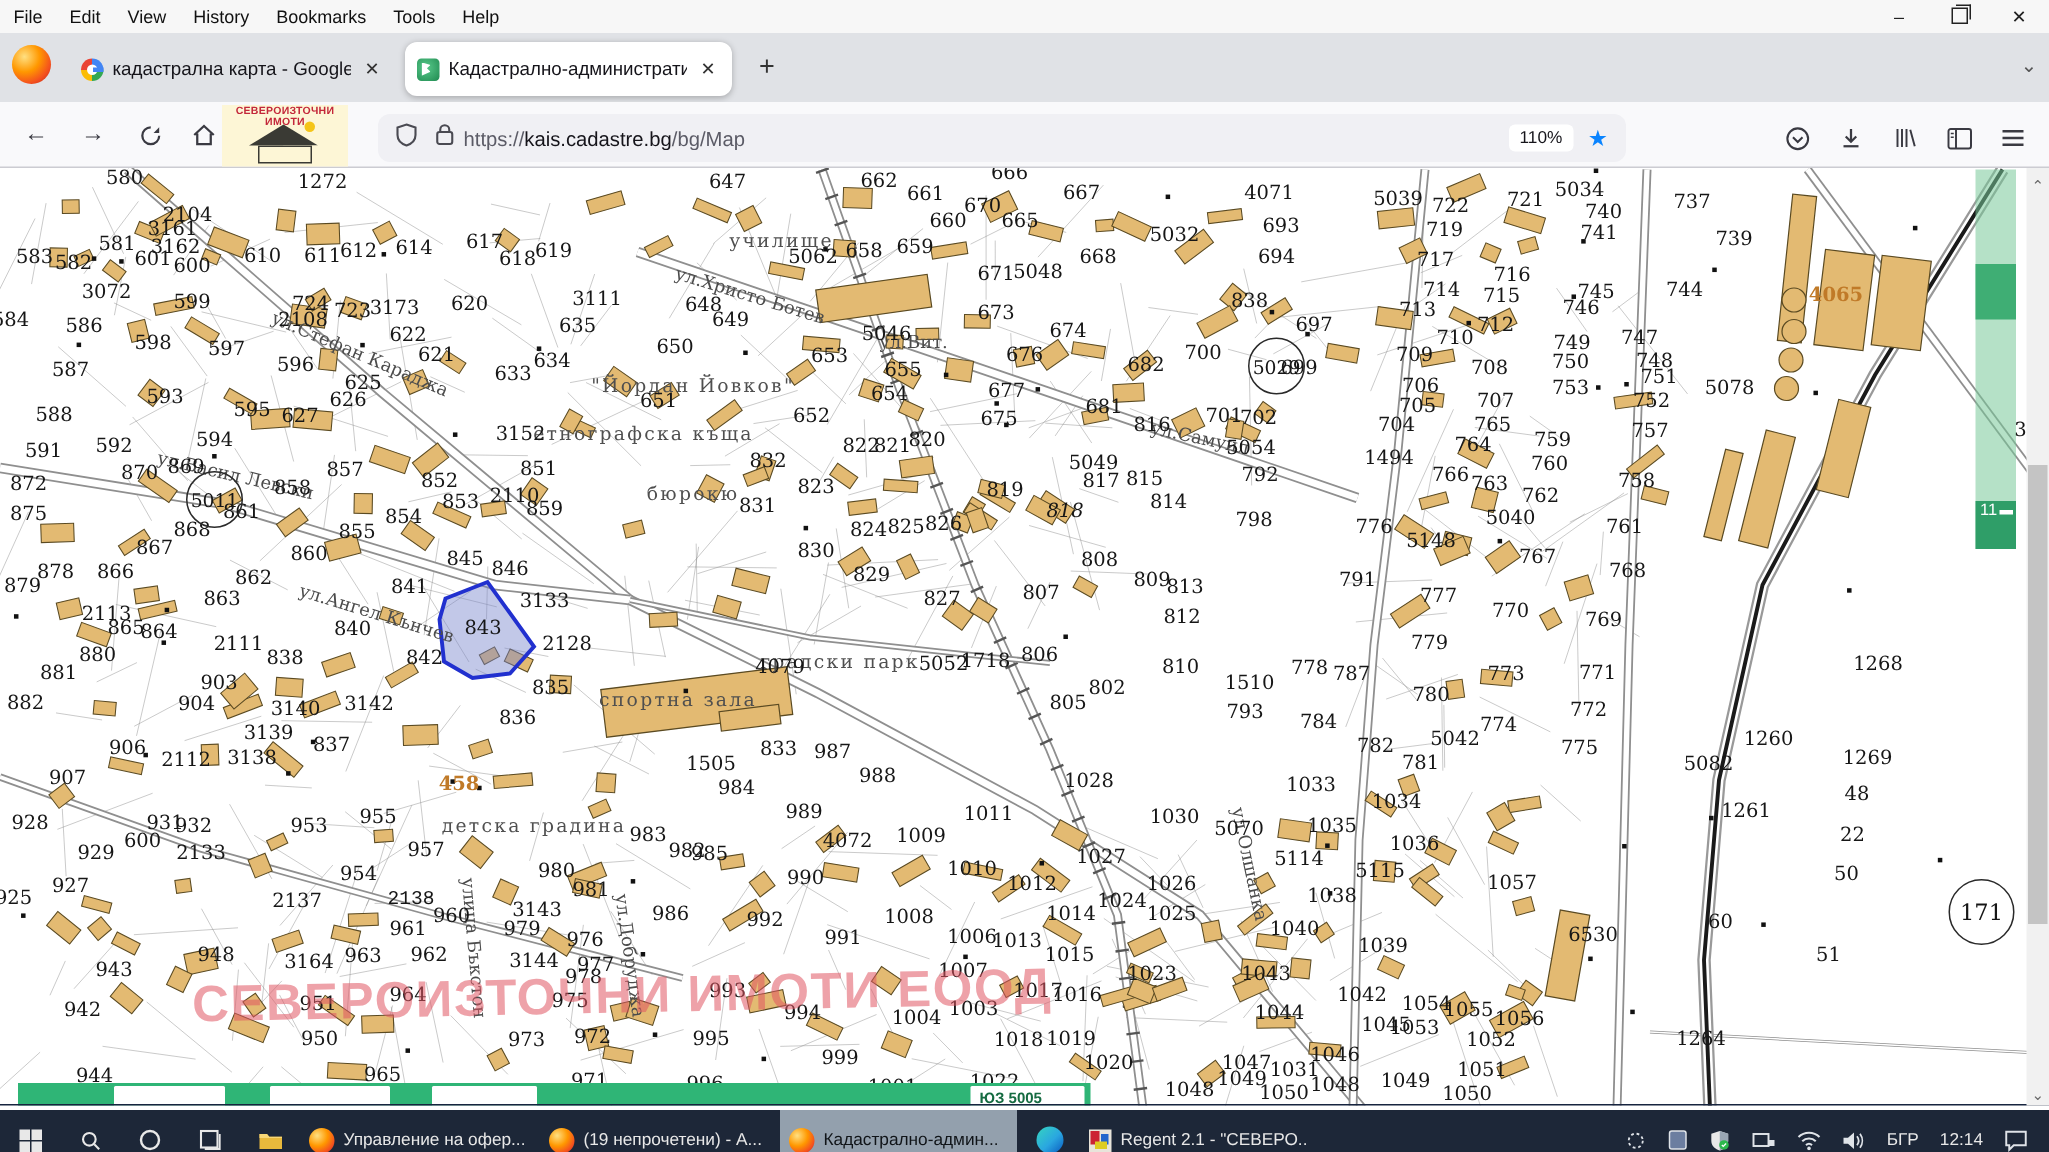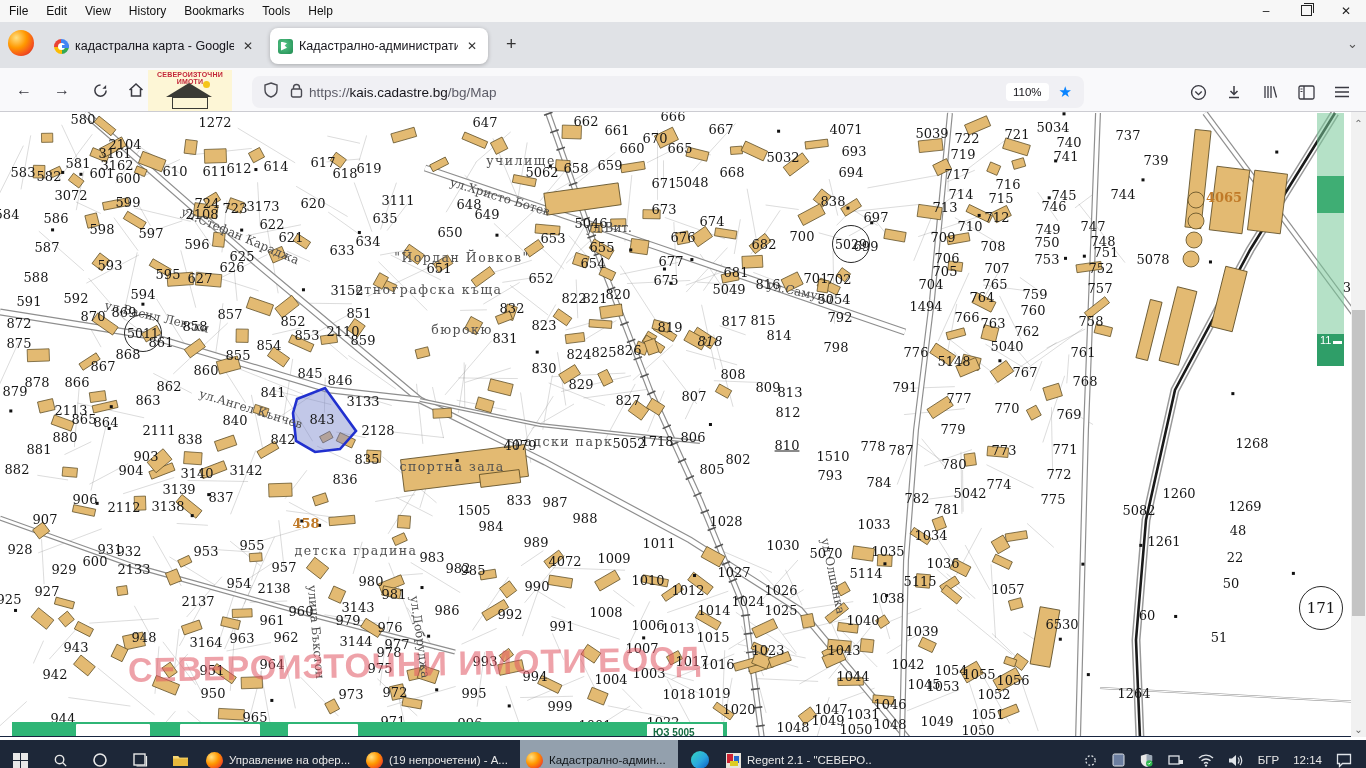--- a/index.html
+++ b/index.html
@@ -957,21 +957,21 @@
       <div class="mlabel" style="left: 712px; top: 109px;">674</div>
       <div class="mlabel" style="left: 683px; top: 125px;">676</div>
       <div class="mlabel" style="left: 671px; top: 149px;">677</div>
       <div class="mlabel" style="left: 666px; top: 168px;">675</div>
       <div class="mlabel" style="left: 764px; top: 132px;">682</div>
       <div class="mlabel" style="left: 736px; top: 160px;">681</div>
       <div class="mlabel" style="left: 802px; top: 124px;">700</div>
       <div class="mlabel" style="left: 768px; top: 172px;">816</div>
       <div class="mlabel" style="left: 816px; top: 166px;">701</div>
       <div class="mlabel" style="left: 839px; top: 167px;">702</div>
-      <div class="mlabel" style="left: 729px; top: 177px;">5049</div>
+      <div class="mlabel" style="left: 729px; top: 197px;">5049</div>
       <div class="mlabel" style="left: 834px; top: 187px;">5054</div>
       <div class="mlabel" style="left: 840px; top: 205px;">792</div>
       <div class="mlabel" style="left: 574px; top: 186px;">822</div>
       <div class="mlabel" style="left: 595px; top: 186px;">821</div>
       <div class="mlabel" style="left: 618px; top: 182px;">820</div>
       <div class="mlabel" style="left: 544px; top: 213px;">823</div>
       <div class="mlabel" style="left: 505px; top: 226px;">831</div>
       <div class="mlabel" style="left: 512px; top: 196px;">832</div>
       <div class="mlabel" style="left: 734px; top: 209px;">817</div>
       <div class="mlabel" style="left: 763px; top: 208px;">815</div>
@@ -1069,21 +1069,21 @@
       <div class="mlabel" style="left: 129px; top: 439px;">932</div>
       <div class="mlabel" style="left: 134px; top: 457px;">2133</div>
       <div class="mlabel" style="left: 64px; top: 457px;">929</div>
       <div class="mlabel" style="left: 47px; top: 479px;">927</div>
       <div class="mlabel" style="left: 9px; top: 487px;">925</div>
       <div class="mlabel" style="left: 206px; top: 439px;">953</div>
       <div class="mlabel" style="left: 252px; top: 433px;">955</div>
       <div class="mlabel" style="left: 284px; top: 455px;">957</div>
       <div class="mlabel" style="left: 239px; top: 471px;">954</div>
       <div class="mlabel" style="left: 198px; top: 489px;">2137</div>
-      <div class="mlabel" style="left: 274px; top: 476px;">2138</div>
+      <div class="mlabel" style="left: 274px; top: 487px; font-family: Liberation Mono, monospace;">2138</div>
       <div class="mlabel" style="left: 301px; top: 499px;">960</div>
       <div class="mlabel" style="left: 272px; top: 508px;">961</div>
       <div class="mlabel" style="left: 286px; top: 525px;">962</div>
       <div class="mlabel" style="left: 242px; top: 526px;">963</div>
       <div class="mlabel" style="left: 206px; top: 530px;">3164</div>
       <div class="mlabel" style="left: 144px; top: 525px;">948</div>
       <div class="mlabel" style="left: 76px; top: 535px;">943</div>
       <div class="mlabel" style="left: 55px; top: 562px;">942</div>
       <div class="mlabel" style="left: 212px; top: 558px;">951</div>
       <div class="mlabel" style="left: 272px; top: 552px;">964</div>
@@ -1103,21 +1103,21 @@
       <div class="mlabel" style="left: 380px; top: 556px;">975</div>
       <div class="mlabel" style="left: 356px; top: 529px;">3144</div>
       <div class="mlabel" style="left: 351px; top: 582px;">973</div>
       <div class="mlabel" style="left: 395px; top: 580px;">972</div>
       <div class="mlabel" style="left: 393px; top: 609px;">971</div>
       <div class="mlabel" style="left: 447px; top: 498px;">986</div>
       <div class="mlabel" style="left: 520px; top: 333px;">4079</div>
       <div class="mlabel" style="left: 629px; top: 331px;">5052</div>
       <div class="mlabel" style="left: 657px; top: 329px;">1718</div>
       <div class="mlabel" style="left: 693px; top: 325px;">806</div>
-      <div class="mlabel" style="left: 787px; top: 333px; text-decoration: underline;">810</div>
+      <div class="mlabel" style="left: 787px; top: 333px;">810</div>
       <div class="mlabel" style="left: 738px; top: 347px;">802</div>
       <div class="mlabel" style="left: 712px; top: 357px;">805</div>
       <div class="mlabel" style="left: 833px; top: 344px;">1510</div>
       <div class="mlabel" style="left: 830px; top: 363px;">793</div>
       <div class="mlabel" style="left: 519px; top: 388px;">833</div>
       <div class="mlabel" style="left: 555px; top: 390px;">987</div>
       <div class="mlabel" style="left: 585px; top: 406px;">988</div>
       <div class="mlabel" style="left: 474px; top: 398px;">1505</div>
       <div class="mlabel" style="left: 491px; top: 414px;">984</div>
       <div class="mlabel" style="left: 536px; top: 430px;">989</div>

